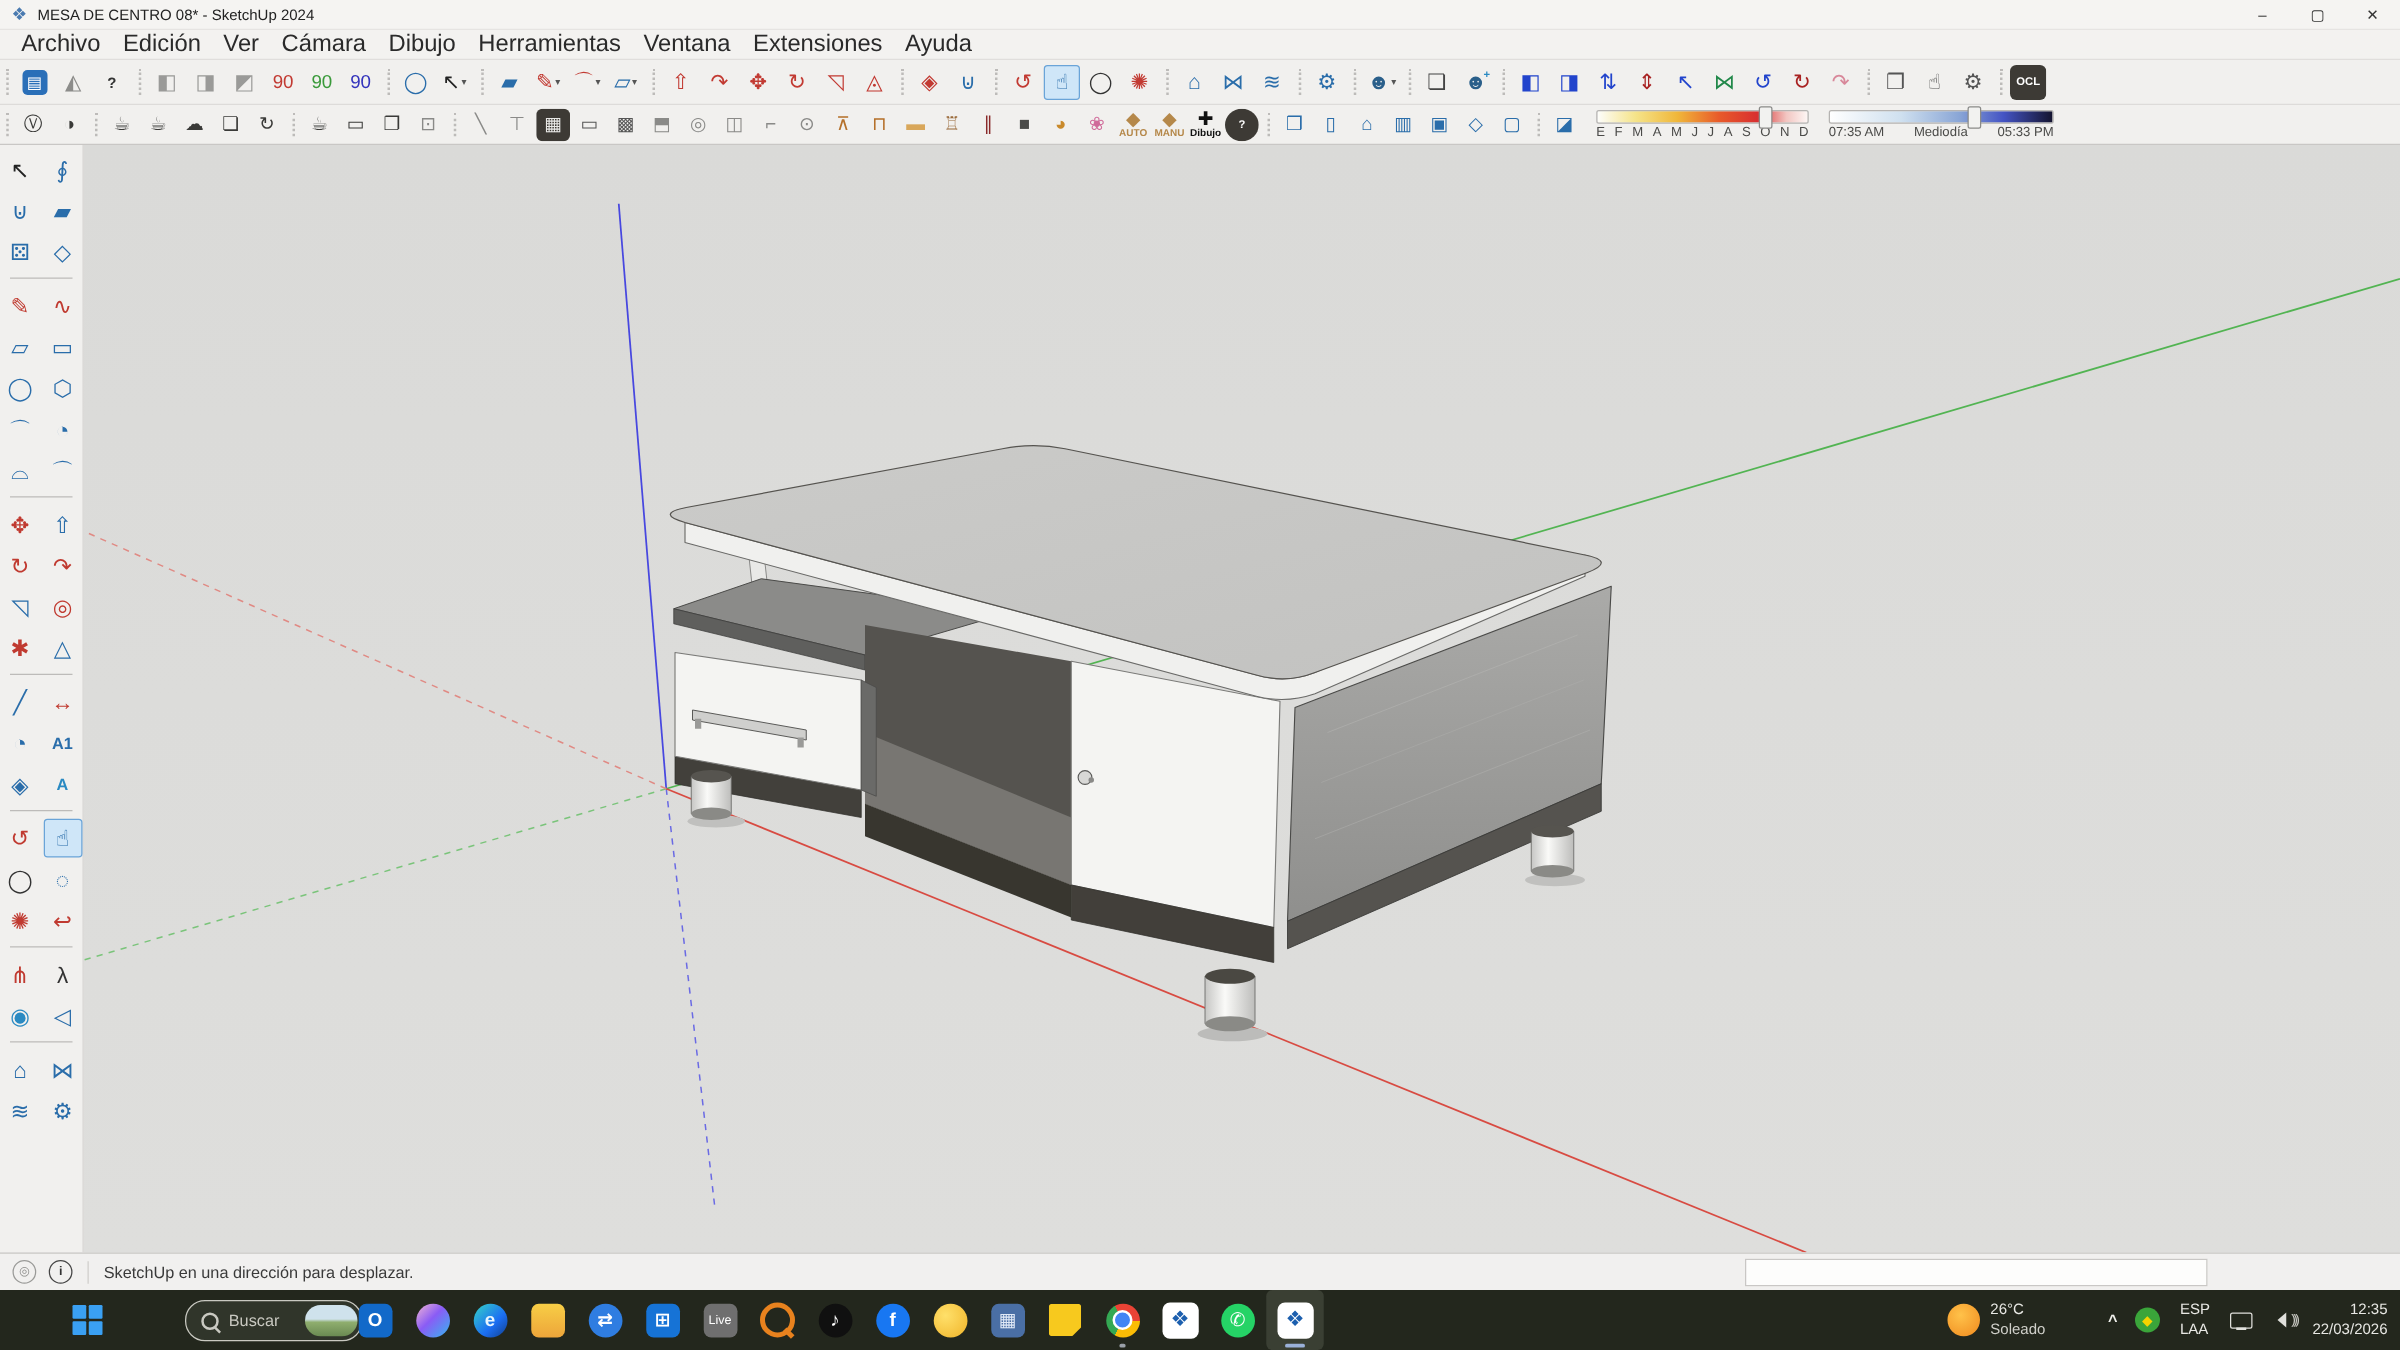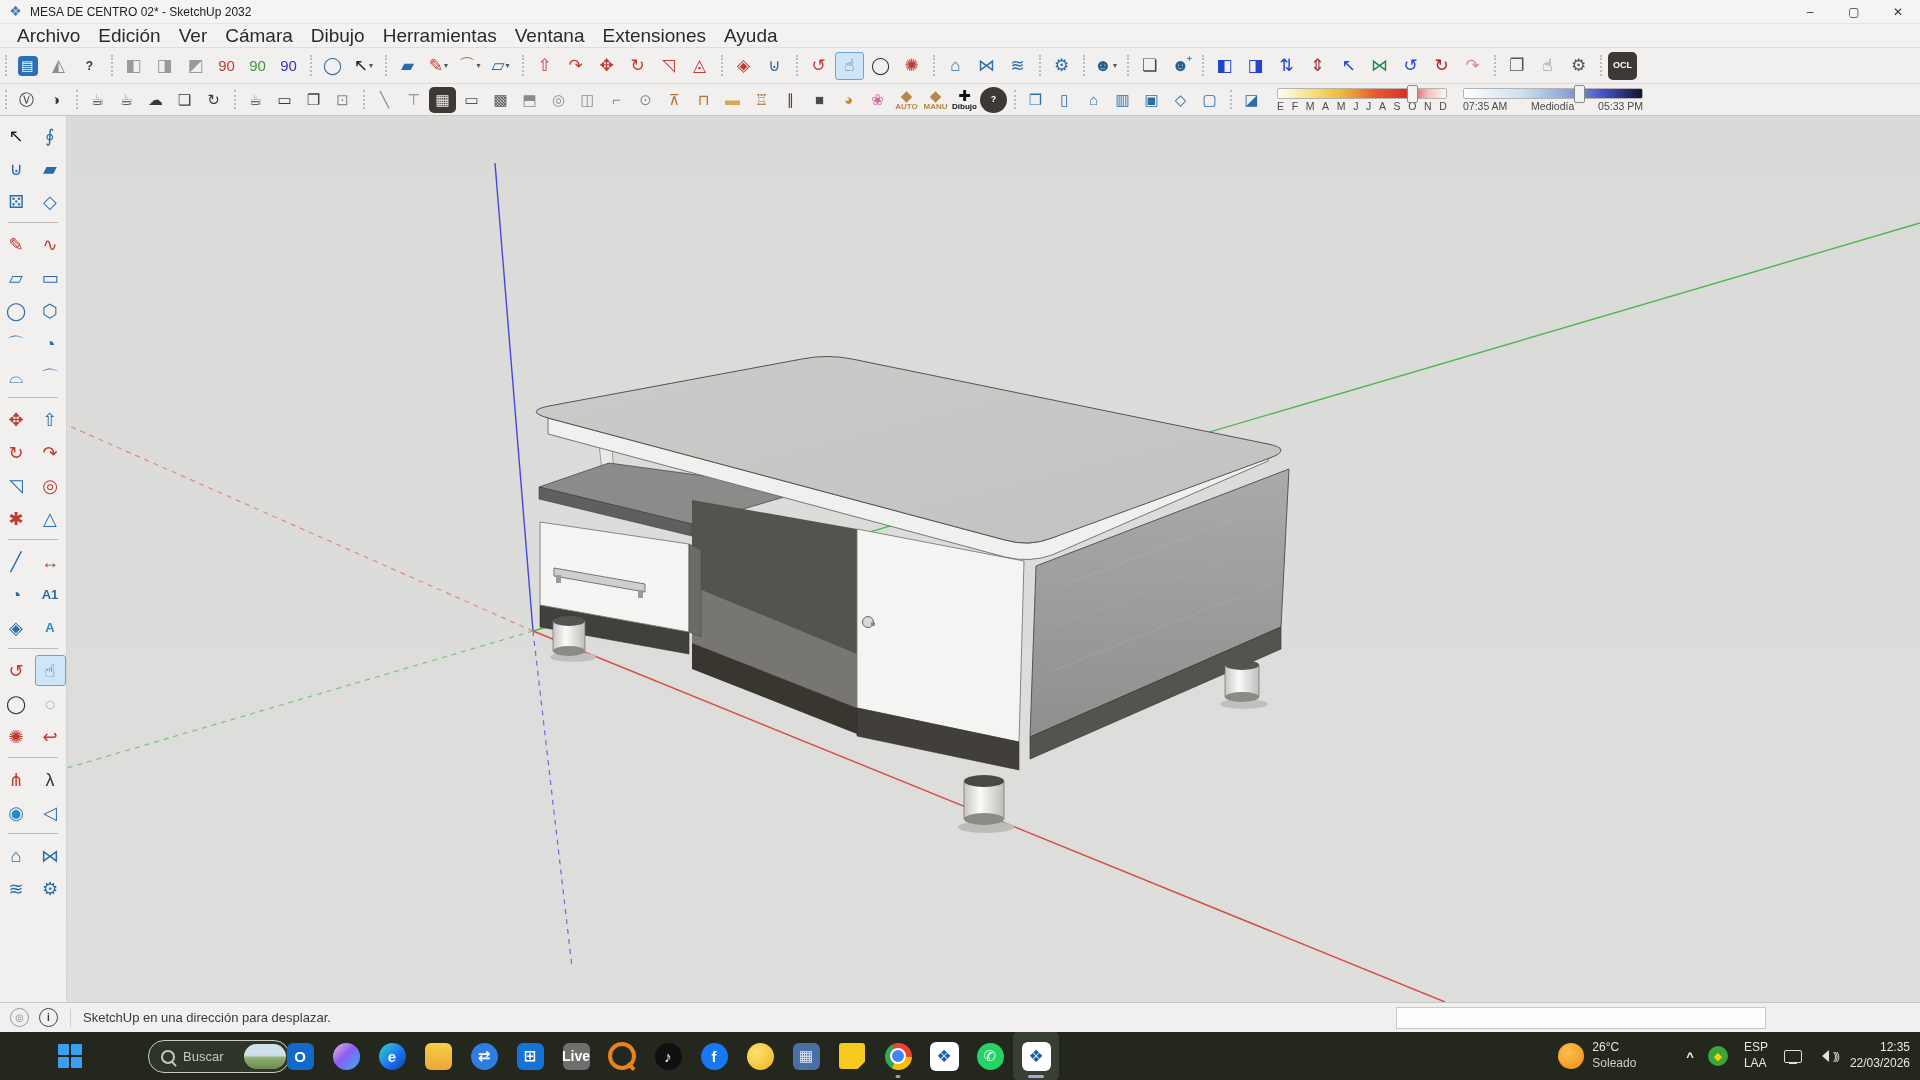--- a/index.html
+++ b/index.html
@@ -77,40 +77,40 @@
   .shape-circle{width:27px;height:27px;border-radius:50%;font-size:15px;}
   .shape-tile{width:27px;height:27px;border-radius:6px;font-size:15px;}
   .shape-note{width:26px;height:26px;background:#f7c91e;border-radius:3px;clip-path:polygon(0 0,100% 0,100% 72%,72% 100%,0 100%);}
   .shape-ring{width:20px;height:20px;border:4px solid #e8821e;border-radius:50%;position:relative;}
   .shape-ring::after{content:"";position:absolute;width:4px;height:9px;background:#e8821e;left:17px;top:16px;transform:rotate(-45deg);}
   .shape-chrome{width:27px;height:27px;border-radius:50%;background:conic-gradient(from -30deg,#ea4335 0 120deg,#fbbc05 0 240deg,#34a853 0 360deg);display:flex;align-items:center;justify-content:center;}
   .chrome-center{width:12px;height:12px;border-radius:50%;background:#4285f4;border:2.5px solid #fff;}
   .shape-sketchup{width:29px;height:29px;border-radius:6px;background:#fff;font-size:17px;display:flex;align-items:center;justify-content:center;}
   .run-dot{position:absolute;bottom:2px;left:50%;transform:translateX(-50%);width:5px;height:3px;border-radius:2px;background:#9aa0a8;}
   .active-line{position:absolute;bottom:2px;left:50%;transform:translateX(-50%);width:16px;height:3px;border-radius:2px;background:#9ab0d8;}
-  .live-label{font-size:14px;font-weight:bold;}
+  .live-label{font-size:10px;font-weight:normal;}
   #tray{position:absolute;right:0;top:0;height:48px;display:flex;align-items:center;color:#e8e8e4;}
   #weather{display:flex;align-items:center;margin-right:36px;}
   #sun-ic{width:26px;height:26px;border-radius:50%;background:radial-gradient(circle at 40% 35%,#ffc24a,#f08a1e);margin-right:8px;}
   .two-line{font-size:12px;line-height:1.3;}
   #chevron{font-size:13px;font-weight:bold;margin:0 14px;color:#f0f0ec;}
   #av-ic{width:20px;height:20px;border-radius:50%;background:#3aa53a;color:#f5d400;font-size:11px;display:flex;align-items:center;justify-content:center;margin-right:16px;}
   #lang{font-size:12px;line-height:1.3;margin-right:16px;}
   #net-ic{width:16px;height:11px;border:1.5px solid #e0e0dc;border-radius:2px;margin-right:14px;position:relative;}
   #net-ic::after{content:"";position:absolute;left:4px;top:11px;width:8px;height:2px;background:#e0e0dc;}
   #spk-ic{width:0;height:0;border:6px solid transparent;border-right:7px solid #e0e0dc;position:relative;margin-right:4px;}
   .spk-wave{font-size:11px;color:#cfcfc9;margin-right:12px;letter-spacing:-2px;}
   #clock{font-size:12px;line-height:1.3;text-align:right;margin-right:10px;}
 </style>
 </head>
 <body>
 
 <div class="bar" id="titlebar">
   <div id="app-logo">❖</div>
-  <span id="title-text">MESA DE CENTRO 02* - SketchUp 2032</span>
+  <span id="title-text">MESA DE CENTRO 08* - SketchUp 2024</span>
   <div id="win-controls">
     <div class="win-btn">–</div>
     <div class="win-btn">▢</div>
     <div class="win-btn">✕</div>
   </div>
 </div>
 
 <div class="bar" id="menubar">
     <span class="menu-item">Archivo</span>
     <span class="menu-item">Edición</span>

